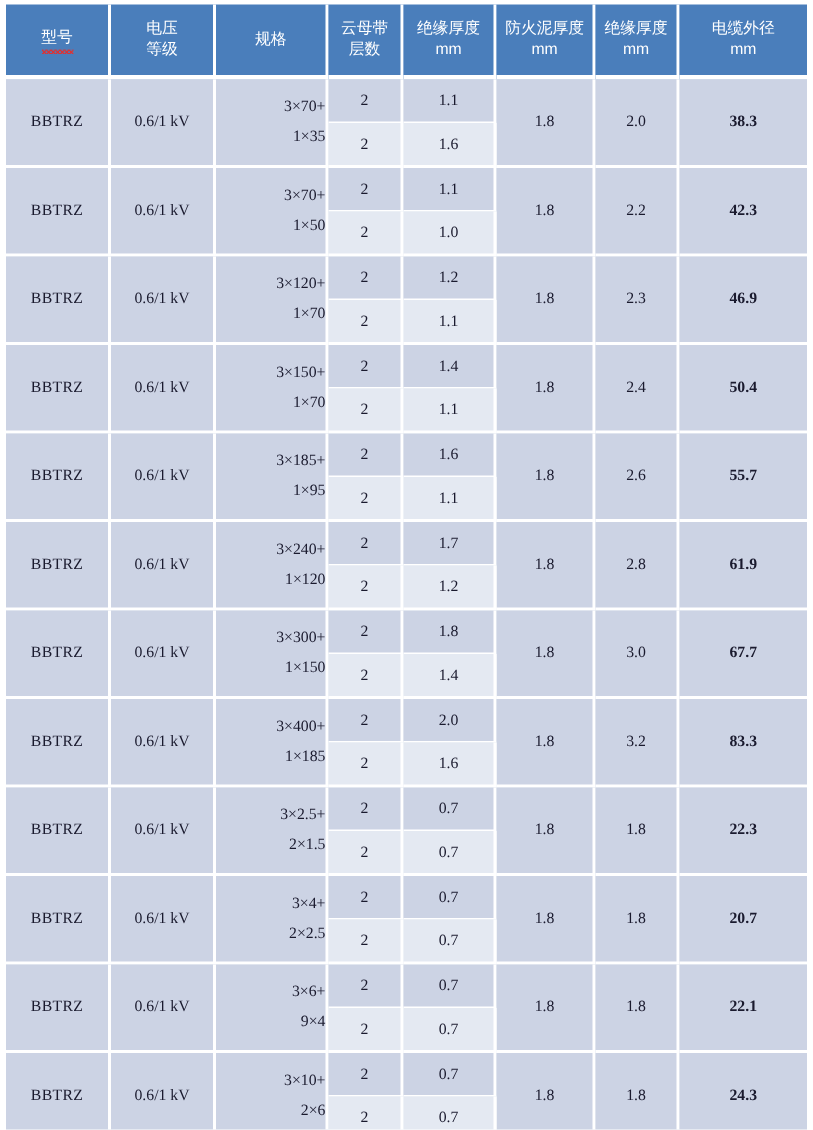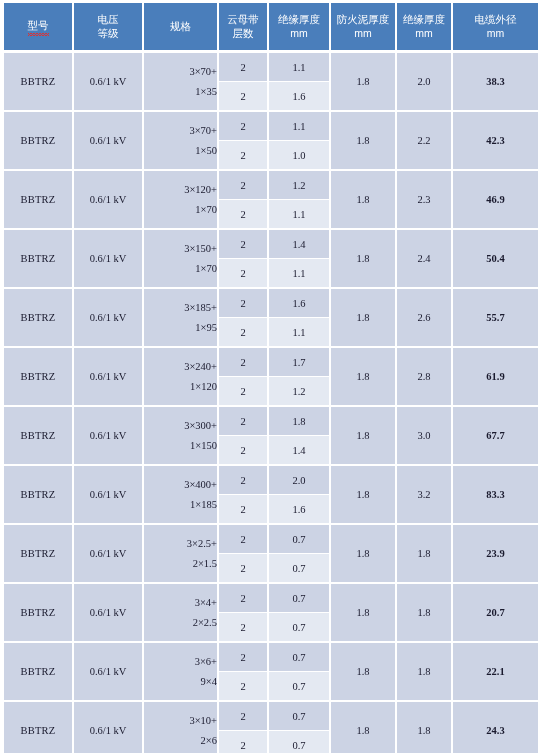--- a/index.html
+++ b/index.html
@@ -274,21 +274,21 @@
           <td class="merged model-text" rowspan="2">BBTRZ</td>
           <td class="merged" rowspan="2">0.6/1 kV</td>
           <td class="merged" rowspan="2">
             <span class="spec-line">3×2.5+</span>
             <span class="spec-line">2×1.5</span>
           </td>
           <td class="sub row-a bot-a">2</td>
           <td class="sub row-a bot-a">0.7</td>
           <td class="merged" rowspan="2">1.8</td>
           <td class="merged" rowspan="2">1.8</td>
-          <td class="merged last-col" rowspan="2">23.9</td>
+          <td class="merged last-col" rowspan="2">22.3</td>
         </tr>
         <tr>
           <td class="sub row-b bot-b">2</td>
           <td class="sub row-b bot-b">0.7</td>
         </tr>
         <tr>
           <td class="merged model-text" rowspan="2">BBTRZ</td>
           <td class="merged" rowspan="2">0.6/1 kV</td>
           <td class="merged" rowspan="2">
             <span class="spec-line">3×4+</span>

